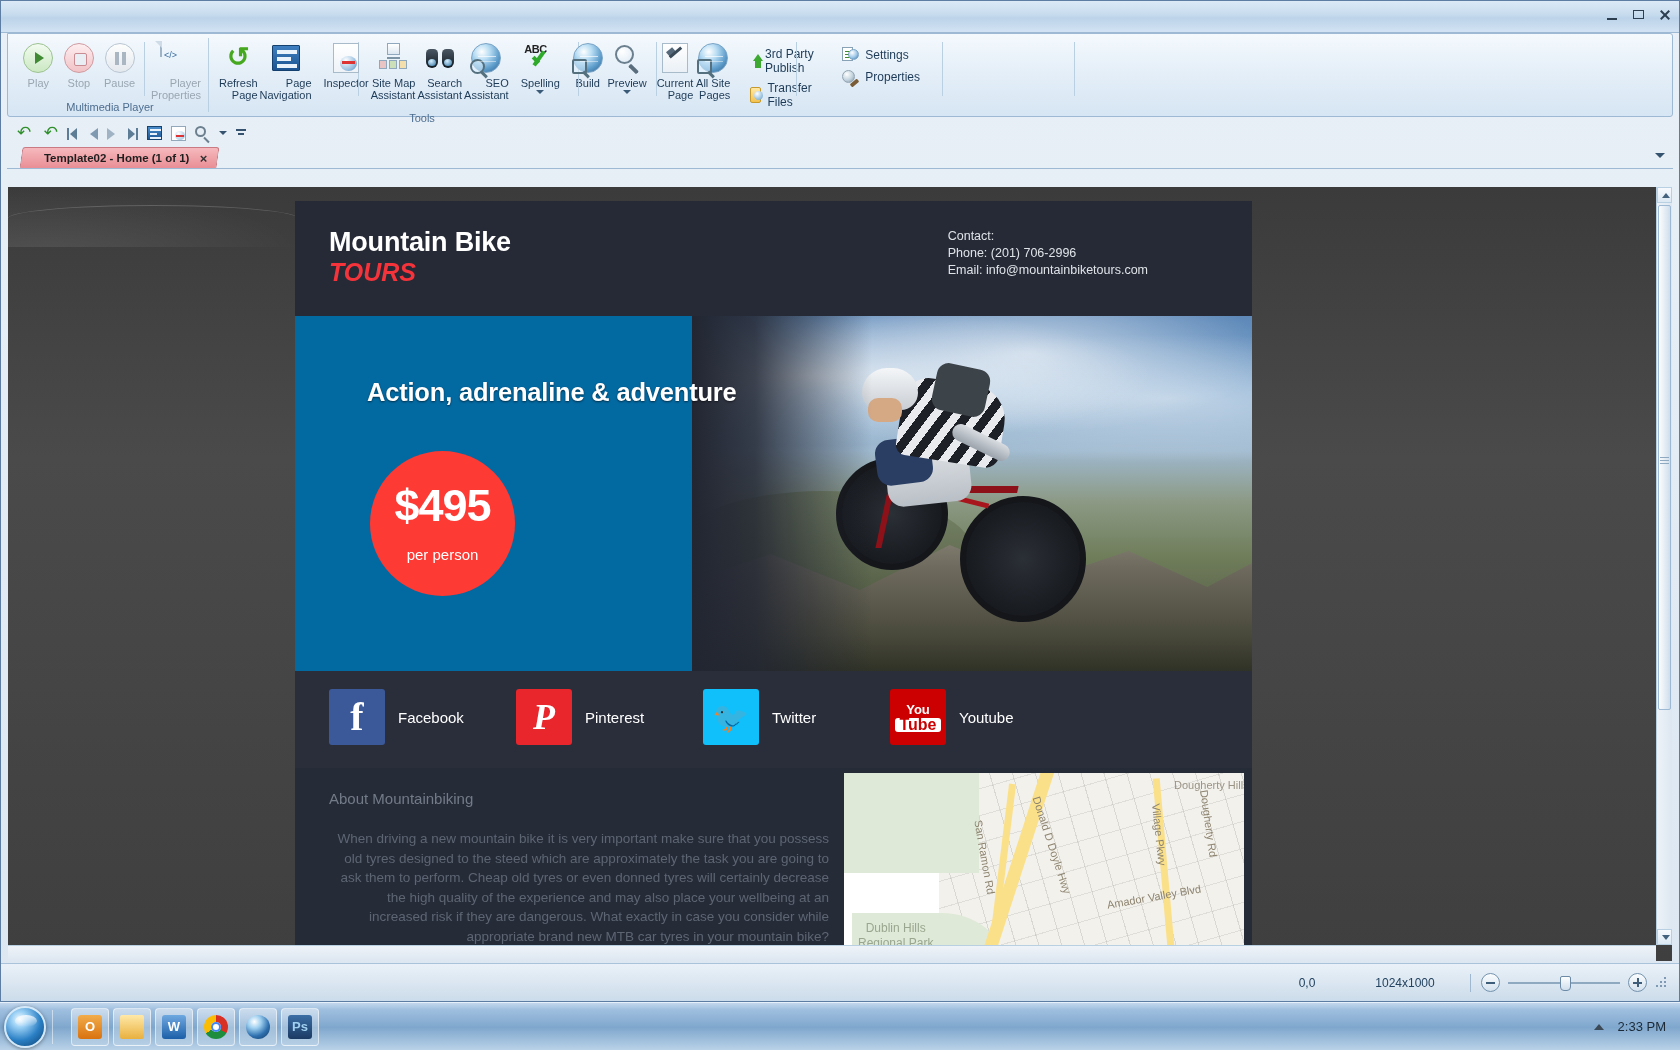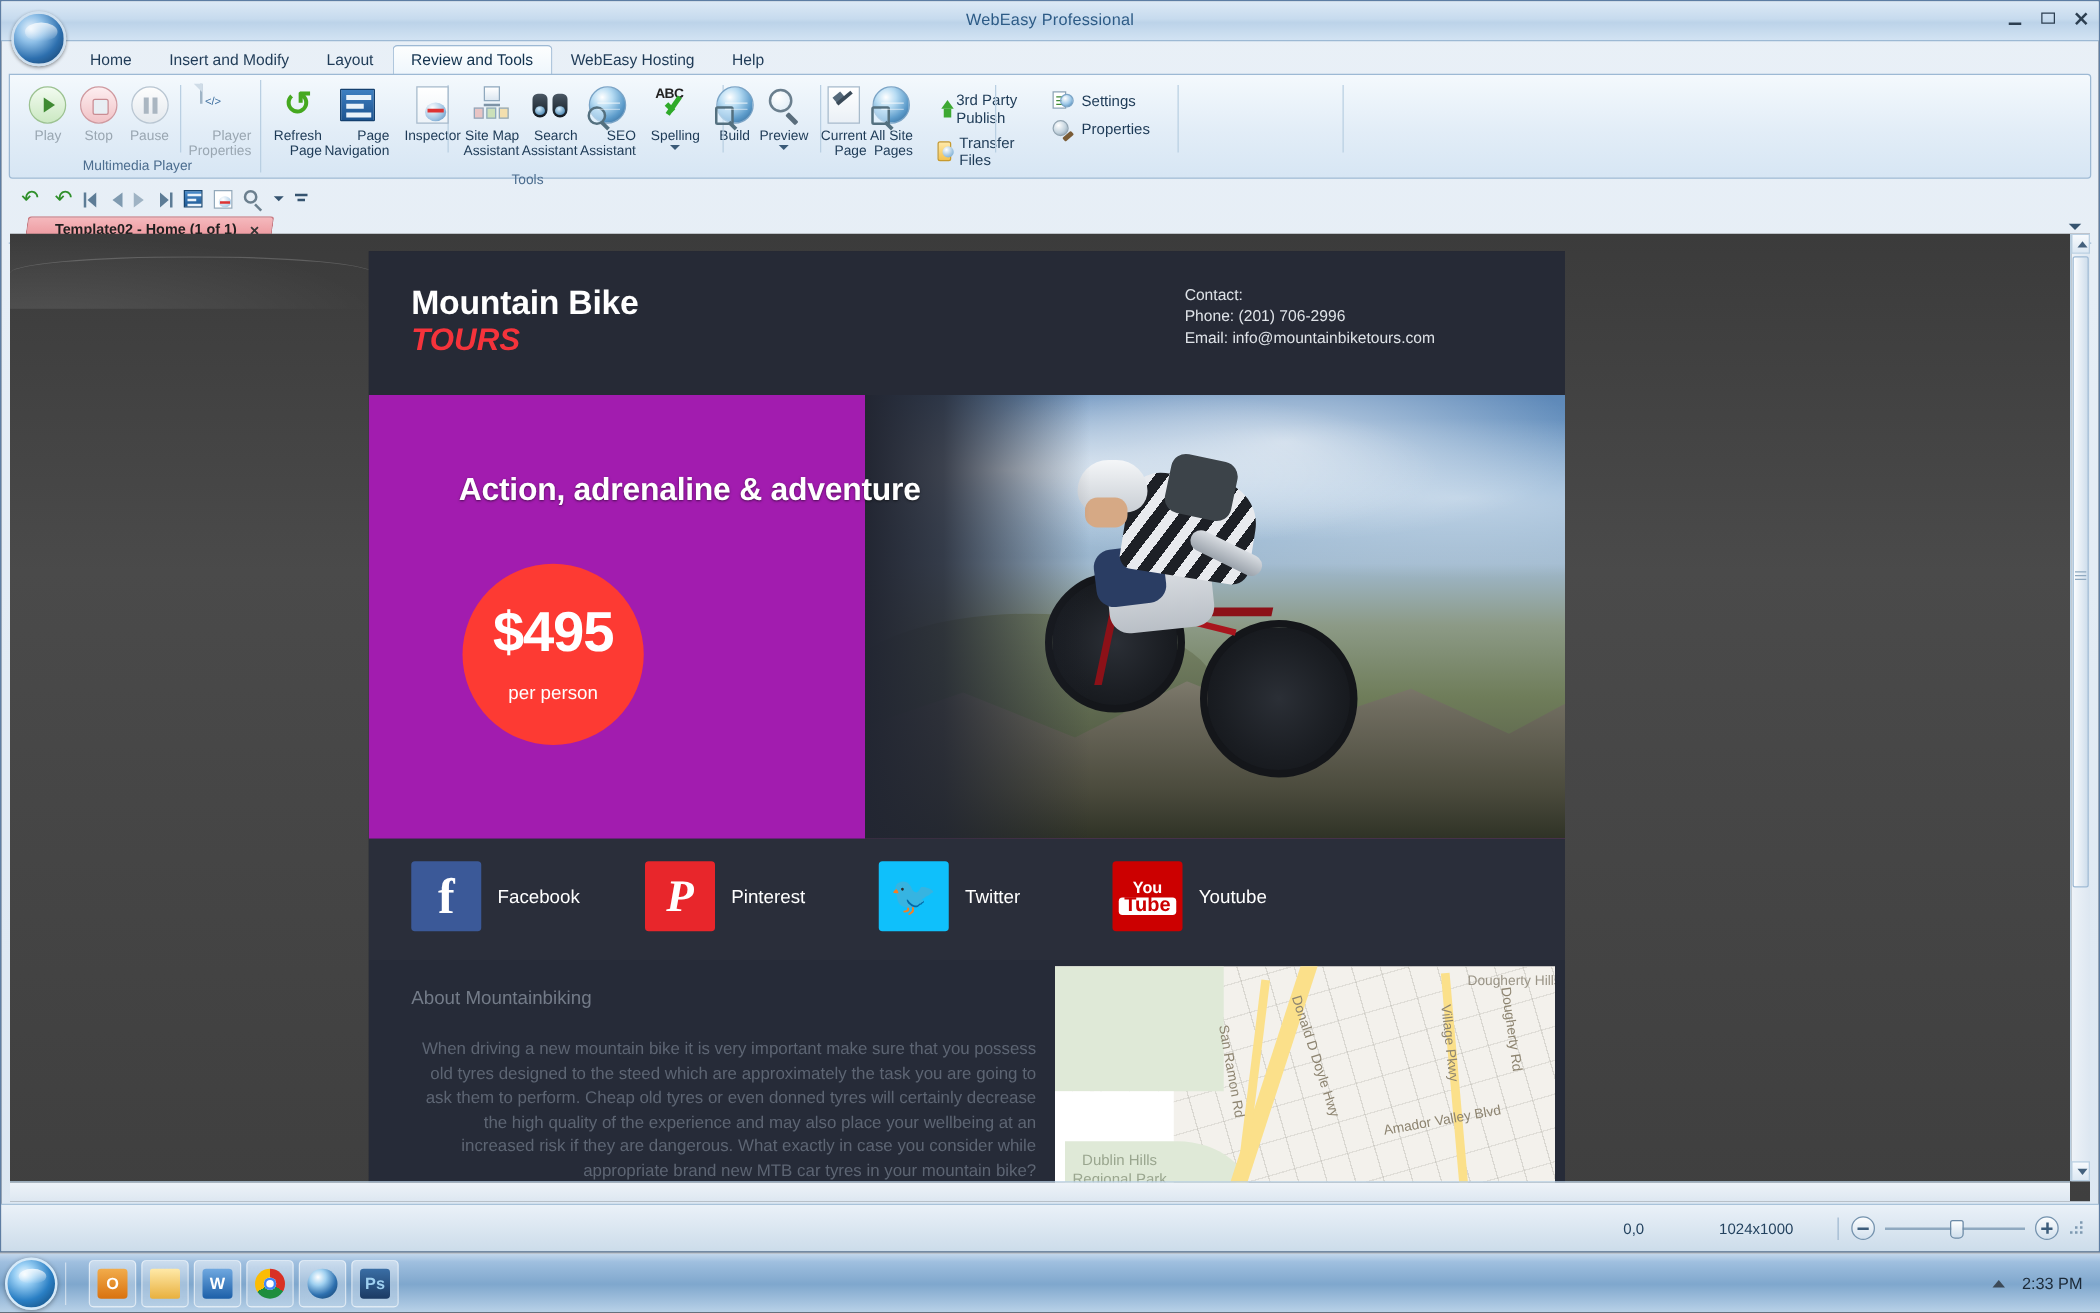--- a/index.html
+++ b/index.html
@@ -241,21 +241,21 @@
     position:absolute; left:287px; top:14px; width:957px; height:745px;
     background:#222632; overflow:hidden;
     font-family:"Liberation Sans", sans-serif;
   }
   .site-header { height:115px; background:#262a36; position:relative; }
   .brand { position:absolute; left:34px; top:26px; }
   .brand .l1 { font-size:27px; font-weight:bold; color:#fff; letter-spacing:-.2px; line-height:30px;}
   .brand .l2 { font-size:25px; font-weight:bold; font-style:italic; color:#f5333b; line-height:30px;}
   .contact { position:absolute; right:104px; top:27px; color:#dfe3e8; font-size:12.5px; line-height:17px;}
 
-  .hero { position:relative; height:355px; background:#a21caf; overflow:hidden;text-decoration:underline; }
+  .hero { position:relative; height:355px; background:#0369a1; overflow:hidden;text-decoration:underline; }
   .hero-photo {
     position:absolute; right:0; top:0; width:560px; height:355px; overflow:hidden;
     background: linear-gradient(180deg,#5d88b8 0%, #7aa4cc 22%, #9fb9cf 38%, #8c9a86 52%, #6f7d5a 68%, #59604a 85%, #3e4536 100%);
   }
   .hero-photo .clouds{ position:absolute; left:0; top:0; right:0; height:150px;
     background:
       radial-gradient(ellipse at 20% 40%, rgba(255,255,255,.75), rgba(255,255,255,0) 55%),
       radial-gradient(ellipse at 60% 25%, rgba(255,255,255,.6), rgba(255,255,255,0) 50%),
       radial-gradient(ellipse at 85% 55%, rgba(255,255,255,.5), rgba(255,255,255,0) 55%);}
   .hero-photo .hill{ position:absolute; left:-20px; bottom:60px; width:300px; height:120px; border-radius:50% 50% 0 0;
@@ -411,46 +411,34 @@
   .tray-caret{ width:0;height:0; border-left:5px solid transparent; border-right:5px solid transparent; border-bottom:6px solid #3c4a58;}
   .tray-clock{ font-size:13px; color:#1c2a38; }
   .tb-divider { width:1px; height:34px; background:rgba(255,255,255,.5); margin:0 6px; }
 </style>
 </head>
 <body>
 
 <div class="app">
 
   <div class="titlebar">
-    <div class="title-text">WebEasy Professional</div>
     <div class="win-btns">
       <div class="win-btn wb-min">
           <i></i>
         </div>
       <div class="win-btn wb-max">
           <i></i>
         </div>
       <div class="win-btn wb-close">
           <i class="a"></i>
           <i class="b"></i>
         </div>
     </div>
   </div>
 
-  <div class="tabstrip">
-    <div class="orb"></div>
-    <div class="tabs">
-      <div class="tab">Home</div>
-      <div class="tab">Insert and Modify</div>
-      <div class="tab">Layout</div>
-      <div class="tab active">Review and Tools</div>
-      <div class="tab">WebEasy Hosting</div>
-      <div class="tab">Help</div>
-    </div>
-  </div>
 
   <div class="ribbon">
 
     <div class="rgroup" style="left:4px; width:196px;">
       <div class="rgroup-items">
         <div class="bigbtn dis ico-play">
           <div class="ico">
               <span class="ico-circle"></span>
             </div>
           <div class="lbl">Play</div>

